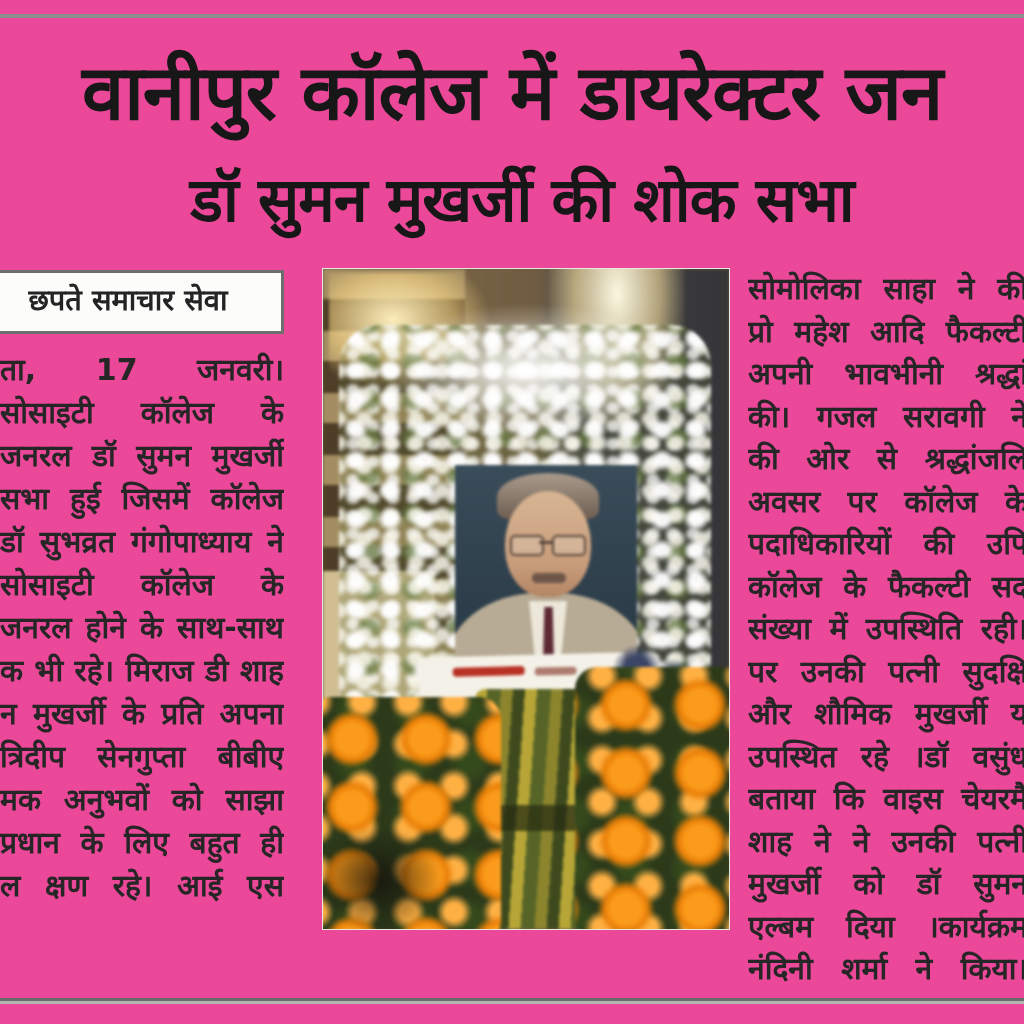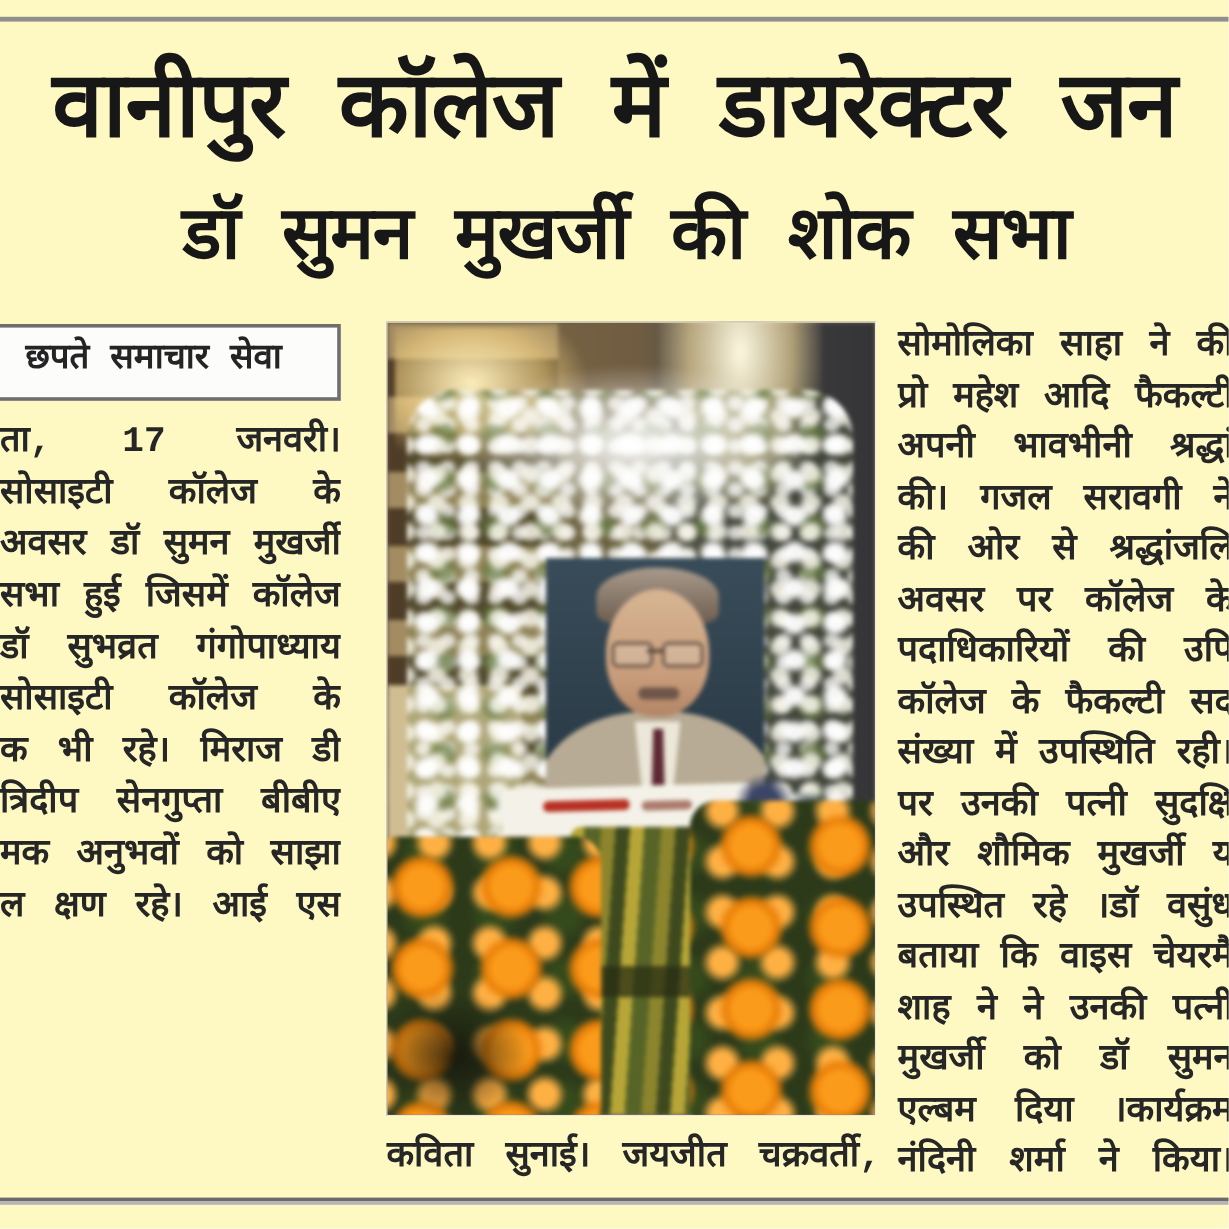--- a/index.html
+++ b/index.html
@@ -1,17 +1,17 @@
 <!DOCTYPE html>
 <html><head>
 <meta charset="utf-8">
 <style>
   html,body{margin:0;padding:0;}
   body{width:1024px;height:1024px;background:#ffffff;font-family:"DejaVu Sans","Liberation Sans",sans-serif;}
-  .page{position:relative;width:1024px;height:1024px;background:#fef9c3;overflow:hidden;color:#222;font-family:Liberation Mono, monospace;}
+  .page{position:relative;width:1024px;height:1024px;background:#ec4899;overflow:hidden;color:#222;}
   .rule-top{position:absolute;left:0;top:14px;width:1024px;height:4px;background:#8f8f8f;}
   .rule-bottom{position:absolute;left:0;top:998px;width:1024px;height:6px;background:linear-gradient(180deg,#6a6a6a 0 3px,#b5b5b5 3px 6px);}
   .headline{position:absolute;left:0;width:1024px;text-align:center;white-space:nowrap;font-weight:700;color:#171717;letter-spacing:-1px;}
   .headline.h1{top:34px;height:116px;line-height:118px;font-size:76px;}
   .headline.h2{top:148px;height:108px;line-height:104px;font-size:61px;padding-left:10px;}
 
   .kicker{position:absolute;left:-28px;top:270px;width:306px;height:58px;border:3px solid #6e6e6e;background:#fcfcfb;
           line-height:54px;text-align:center;font-size:29px;font-weight:700;color:#242424;}
 
   .col{position:absolute;}
@@ -82,27 +82,30 @@
   <div class="headline h1">वानीपुर कॉलेज में डायरेक्टर जन</div>
   <div class="headline h2">डॉ सुमन मुखर्जी की शोक सभा</div>
 
   <div class="kicker">
     <span>छपते समाचार सेवा</span>
   </div>
 
   <div class="col col-left">
     <div class="bline">ता, 17 जनवरी। भवानीपुर</div>
     <div class="bline">सोसाइटी कॉलेज के</div>
-    <div class="bline">अवसर डॉ सुमन मुखर्जी</div>
+    <div class="bline">जनरल डॉ सुमन मुखर्जी</div>
     <div class="bline">सभा हुई जिसमें कॉलेज के</div>
     <div class="bline">डॉ सुभव्रत गंगोपाध्याय ने</div>
     <div class="bline">सोसाइटी कॉलेज के</div>
+    <div class="bline">जनरल होने के साथ-साथ</div>
     <div class="bline">क भी रहे। मिराज डी शाह</div>
+    <div class="bline">न मुखर्जी के प्रति अपना</div>
     <div class="bline">त्रिदीप सेनगुप्ता बीबीए</div>
     <div class="bline">मक अनुभवों को साझा</div>
+    <div class="bline">प्रधान के लिए बहुत ही</div>
     <div class="bline">ल क्षण रहे। आई एस भंडारी,</div>
   </div>
 
   <div class="photo">
     <div class="ph-blur">
       <div class="ph-bg"></div>
       <div class="ph-blinds"></div>
       <div class="ph-cream"></div>
       <div class="ph-lamp"></div>
       <div class="ph-light"></div>
@@ -125,21 +128,20 @@
       </div>
       <div class="dark-deco"></div>
       <div class="leaves"></div>
       <div class="leaves-band"></div>
       <div class="mari mari-left"></div>
       <div class="mari mari-right"></div>
       <div class="ph-shadow"></div>
     </div>
   </div>
 
-  <div class="caption">कविता सुनाई। जयजीत चक्रवर्ती,</div>
 
   <div class="col col-right">
     <div class="bline">सोमोलिका साहा ने की</div>
     <div class="bline">प्रो महेश आदि फैकल्टी</div>
     <div class="bline">अपनी भावभीनी श्रद्धां</div>
     <div class="bline">की। गजल सरावगी ने</div>
     <div class="bline">की ओर से श्रद्धांजलि</div>
     <div class="bline">अवसर पर कॉलेज के</div>
     <div class="bline">पदाधिकारियों की उपि</div>
     <div class="bline">कॉलेज के फैकल्टी सद</div>

